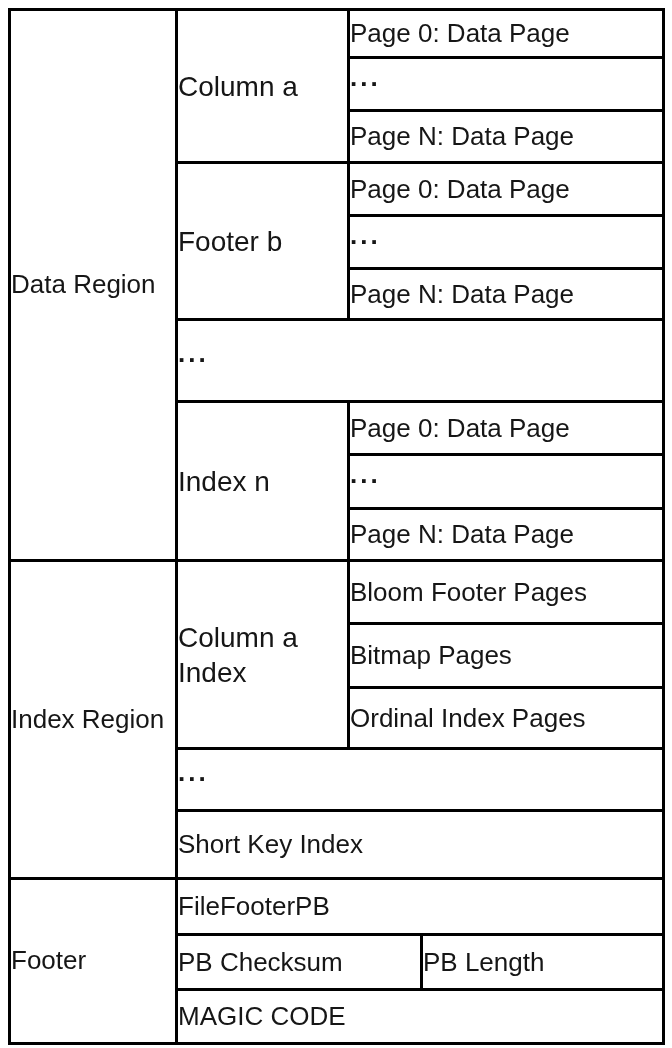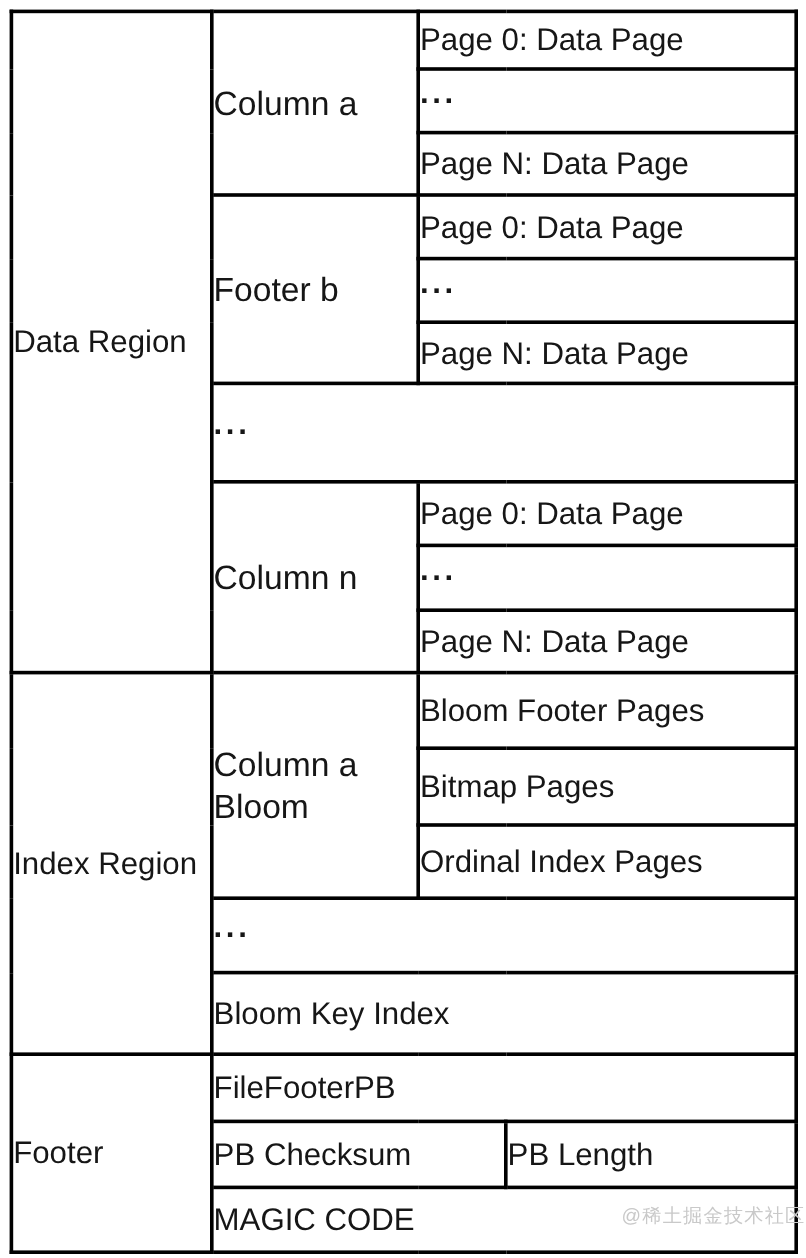--- a/index.html
+++ b/index.html
@@ -96,56 +96,55 @@
     </tr>
     <tr style="height:51px">
       <td class="cell" colspan="2">Page N: Data Page</td>
     </tr>
 
     <tr style="height:82px">
       <td class="cell" colspan="3"><span class="dots">...</span></td>
     </tr>
 
     <tr style="height:53px">
-      <td class="col-label" rowspan="3">Column n</td>
+      <td class="col-label" rowspan="3">Index n</td>
       <td class="cell" colspan="2">Page 0: Data Page</td>
     </tr>
     <tr style="height:54px">
       <td class="cell" colspan="2"><span class="dots">...</span></td>
     </tr>
     <tr style="height:52px">
       <td class="cell" colspan="2">Page N: Data Page</td>
     </tr>
 
     <tr style="height:63px">
       <td class="region-label" rowspan="5">Index Region</td>
-      <td class="col-label" rowspan="3">Column a Bloom</td>
+      <td class="col-label" rowspan="3">Column a Index</td>
       <td class="cell" colspan="2">Bloom Footer Pages</td>
     </tr>
     <tr style="height:64px">
       <td class="cell" colspan="2">Bitmap Pages</td>
     </tr>
     <tr style="height:61px">
       <td class="cell" colspan="2">Ordinal Index Pages</td>
     </tr>
     <tr style="height:62px">
       <td class="cell" colspan="3"><span class="dots">...</span></td>
     </tr>
     <tr style="height:68px">
-      <td class="cell" colspan="3">Bloom Key Index</td>
+      <td class="cell" colspan="3">Short Key Index</td>
     </tr>
 
     <tr style="height:56px">
       <td class="region-label" rowspan="3">Footer</td>
       <td class="cell" colspan="3">FileFooterPB</td>
     </tr>
     <tr style="height:55px">
       <td class="cell" colspan="2">PB Checksum</td>
       <td class="cell">PB Length</td>
     </tr>
     <tr style="height:54px">
       <td class="cell" colspan="3">MAGIC CODE</td>
     </tr>
   </tbody>
     </table>
 
-  <div class="watermark">@稀土掘金技术社区</div>
 </div>
 
 </body></html>

